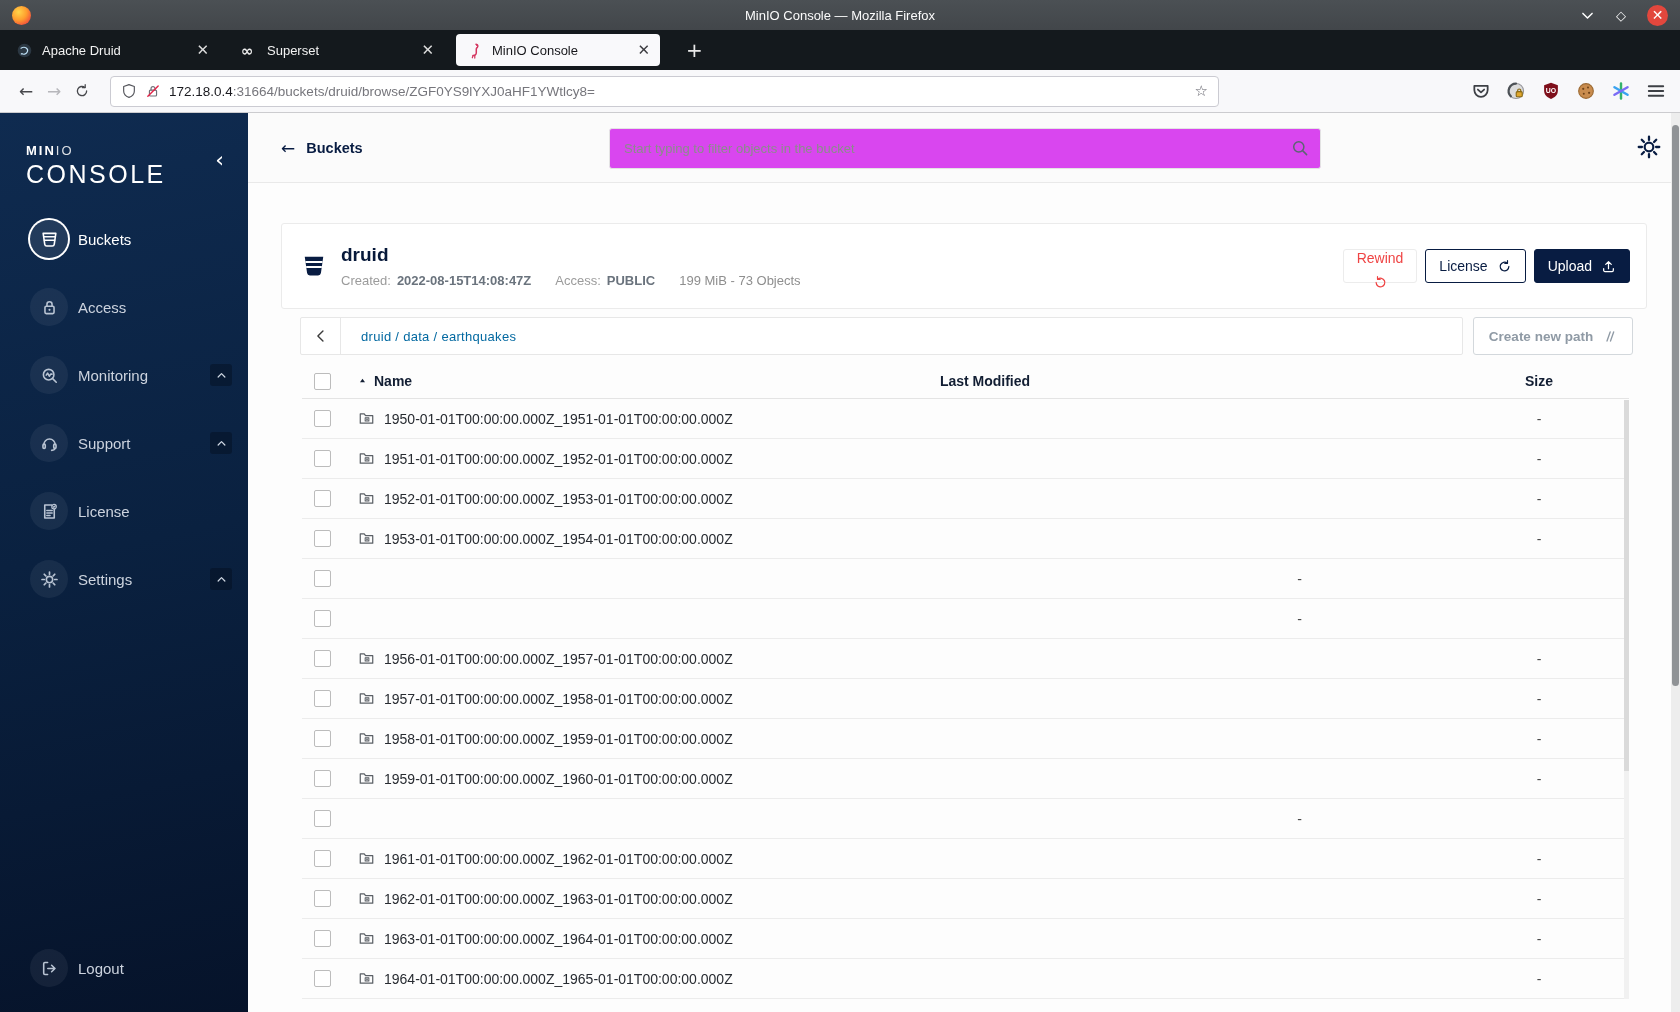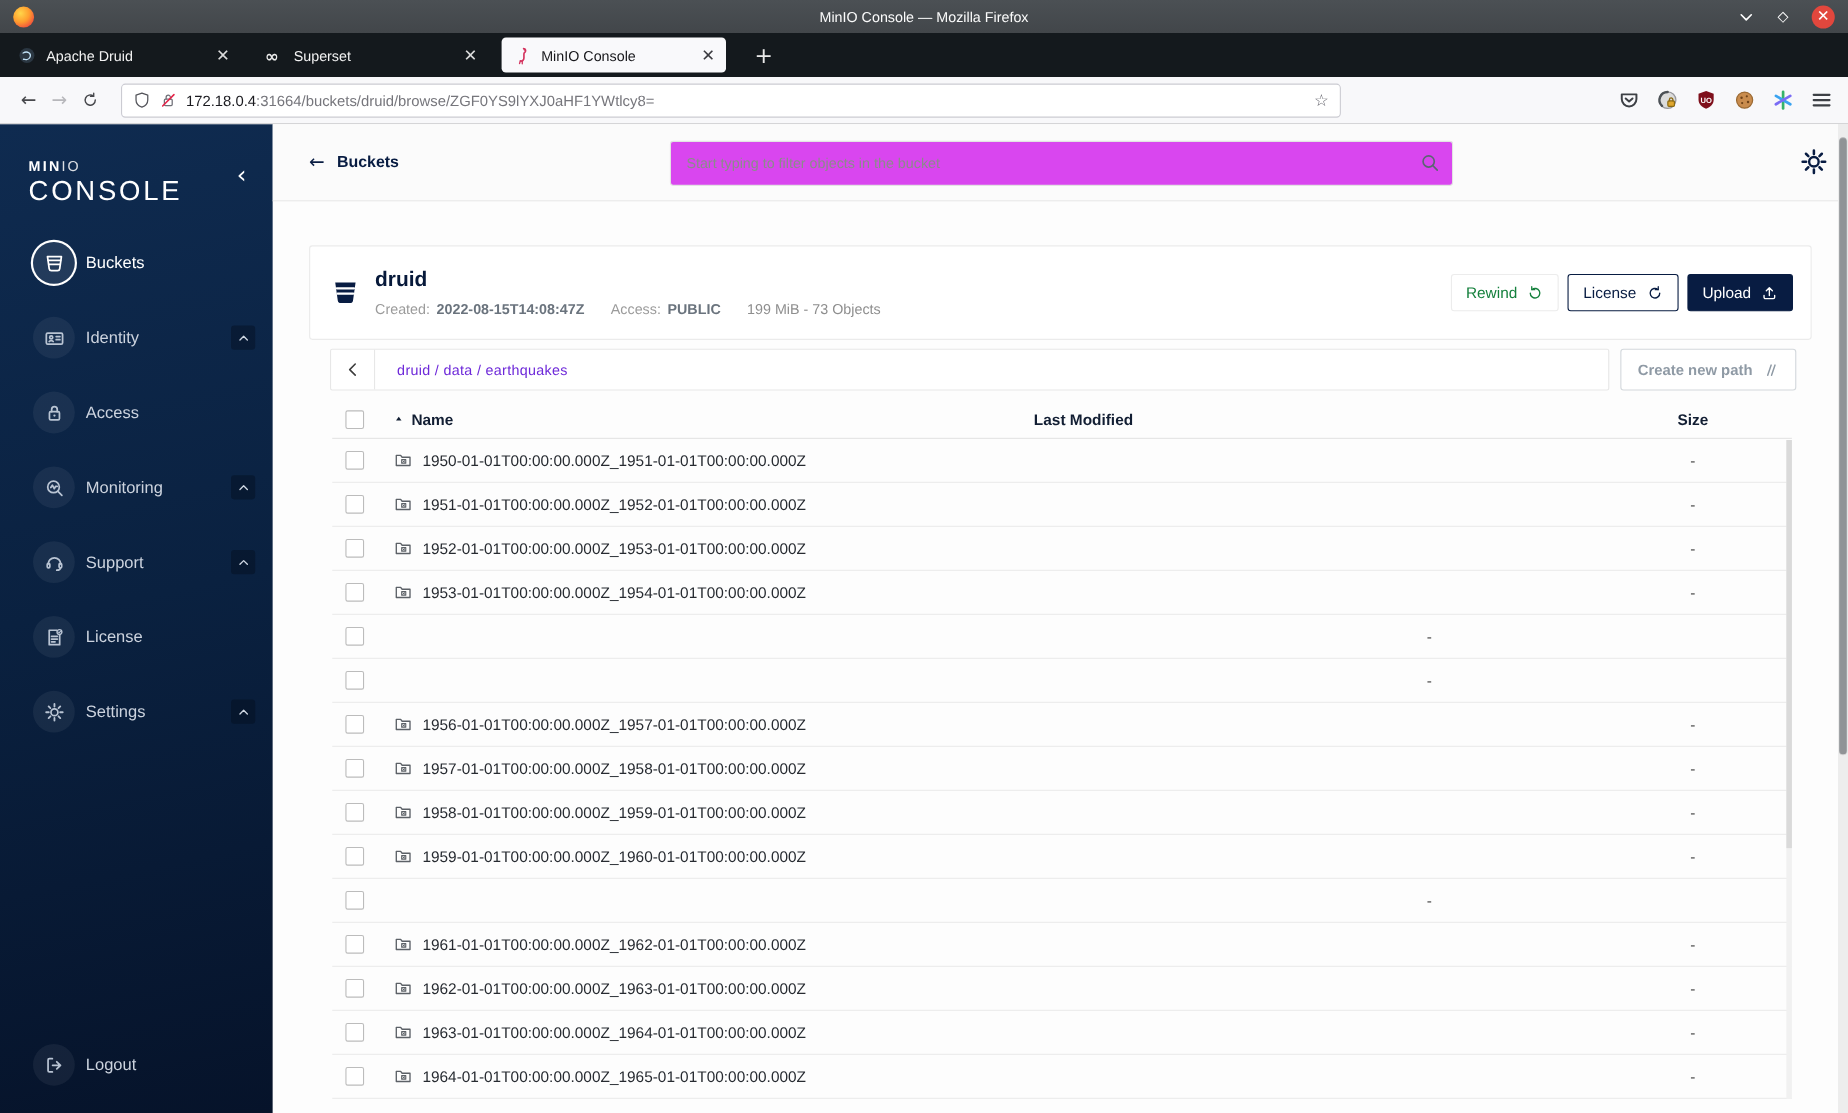--- a/index.html
+++ b/index.html
@@ -96,32 +96,32 @@
   .bucket-name { font-size:19px; font-weight:bold; color:#07193a; margin-bottom:7px; }
   .bucket-meta { font-size:13px; color:#9b9b9b; display:flex; align-items:center; }
   .bucket-meta .lbl { margin-right:6px; }
   .bucket-meta .val { color:#6a737d; font-weight:bold; }
   .bucket-meta .grp { margin-left:24px; display:flex; }
   .bucket-meta .usage { margin-left:24px; color:#8e8e8e; }
   .actions { margin-left:auto; display:flex; gap:8px; }
   .btn { height:34px; padding:0 13px; border-radius:3px; font-size:14px; display:flex;
     align-items:center; gap:9px; background:#fff; cursor:pointer; }
   .btn .i { width:15px; height:15px; }
-  .btn.disabled { border:1px solid #ececec; color:#15803d; }
+  .btn.disabled { border:1px solid #ececec; color:#ef4444;flex-direction:column; }
   .btn.outline { border:1px solid #081C42; color:#081C42; }
   .btn.primary { background:#081C42; border:1px solid #081C42; color:#fff; }
 
   
   .browse-bar { margin-top:8px; display:flex; align-items:center; padding:0 14px 0 19px; }
   .crumb-box { flex:1; height:38px; background:#fff; border:1px solid #e7e7e7; border-radius:2px;
     display:flex; align-items:center; }
   .crumb-back { width:40px; height:100%; border-right:1px solid #e7e7e7; display:flex;
     align-items:center; justify-content:center; color:#3c3c3c; }
   .crumb-back svg { width:14px; height:14px; }
-  .crumb-text { padding-left:20px; font-size:13px; color:#6d28d9; letter-spacing:.3px;text-align:center; }
+  .crumb-text { padding-left:20px; font-size:13px; color:#0369a1; letter-spacing:.3px;text-align:center; }
   .create-btn { width:160px; height:38px; margin-left:10px; background:#fff; border:1px solid #d3d8dc;
     border-radius:3px; color:#8f9aa5; font-size:13.5px; font-weight:bold; display:flex;
     align-items:center; justify-content:center; gap:9px; }
   .create-btn .i { width:15px; height:15px; }
 
   
   .table { margin:9px 18px 0 21px; position:relative; }
   .thead, .trow { display:grid; grid-template-columns:48px 470px 330px 1fr 180px; align-items:center; }
   .thead { height:35px; border-bottom:1px solid #e4e4e4; font-size:14px; font-weight:bold; color:#121e33; }
   .th-name { display:flex; align-items:center; gap:7px; padding-left:8px; }
@@ -274,35 +274,20 @@
               <path d="M3 3.2h12l-1.5 10.4a1.9 1.9 0 0 1-1.9 1.6H6.4a1.9 1.9 0 0 1-1.9-1.6L3 3.2z"></path>
               <path d="M3.7 6.4h10.6M4.2 9.7h9.6"></path>
             </svg>
           </span>
     <span class="side-label">Buckets</span>
 
   </div>
         <div class="side-item">
     <span class="side-ico i">
             <svg viewBox="0 0 18 18" fill="none" stroke="currentColor" stroke-width="1.5" stroke-linecap="round" stroke-linejoin="round">
-              <rect x="2" y="4.5" width="14" height="9.5" rx="1.2"></rect>
-              <circle cx="6.2" cy="8.3" r="1.3"></circle>
-              <path d="M4.5 11.8c.4-1.1 3-1.1 3.4 0M10.5 7.5h3.2M10.5 10.2h3.2"></path>
-            </svg>
-          </span>
-    <span class="side-label">Identity</span>
-    <span class="side-chevron i">
-            <svg viewBox="0 0 18 18" fill="none" stroke="currentColor" stroke-width="1.5" stroke-linecap="round" stroke-linejoin="round">
-              <path d="M3.5 11.5L9 6l5.5 5.5" stroke-width="2"></path>
-            </svg>
-          </span>
-  </div>
-        <div class="side-item">
-    <span class="side-ico i">
-            <svg viewBox="0 0 18 18" fill="none" stroke="currentColor" stroke-width="1.5" stroke-linecap="round" stroke-linejoin="round">
               <rect x="4.7" y="7.8" width="8.6" height="7" rx="1.2"></rect>
               <path d="M6.6 7.8V5.9a2.4 2.4 0 0 1 4.8 0v1.9"></path>
               <circle cx="9" cy="11.2" r="1" fill="currentColor" stroke="none"></circle>
             </svg>
           </span>
     <span class="side-label">Access</span>
 
   </div>
         <div class="side-item">
     <span class="side-ico i">

